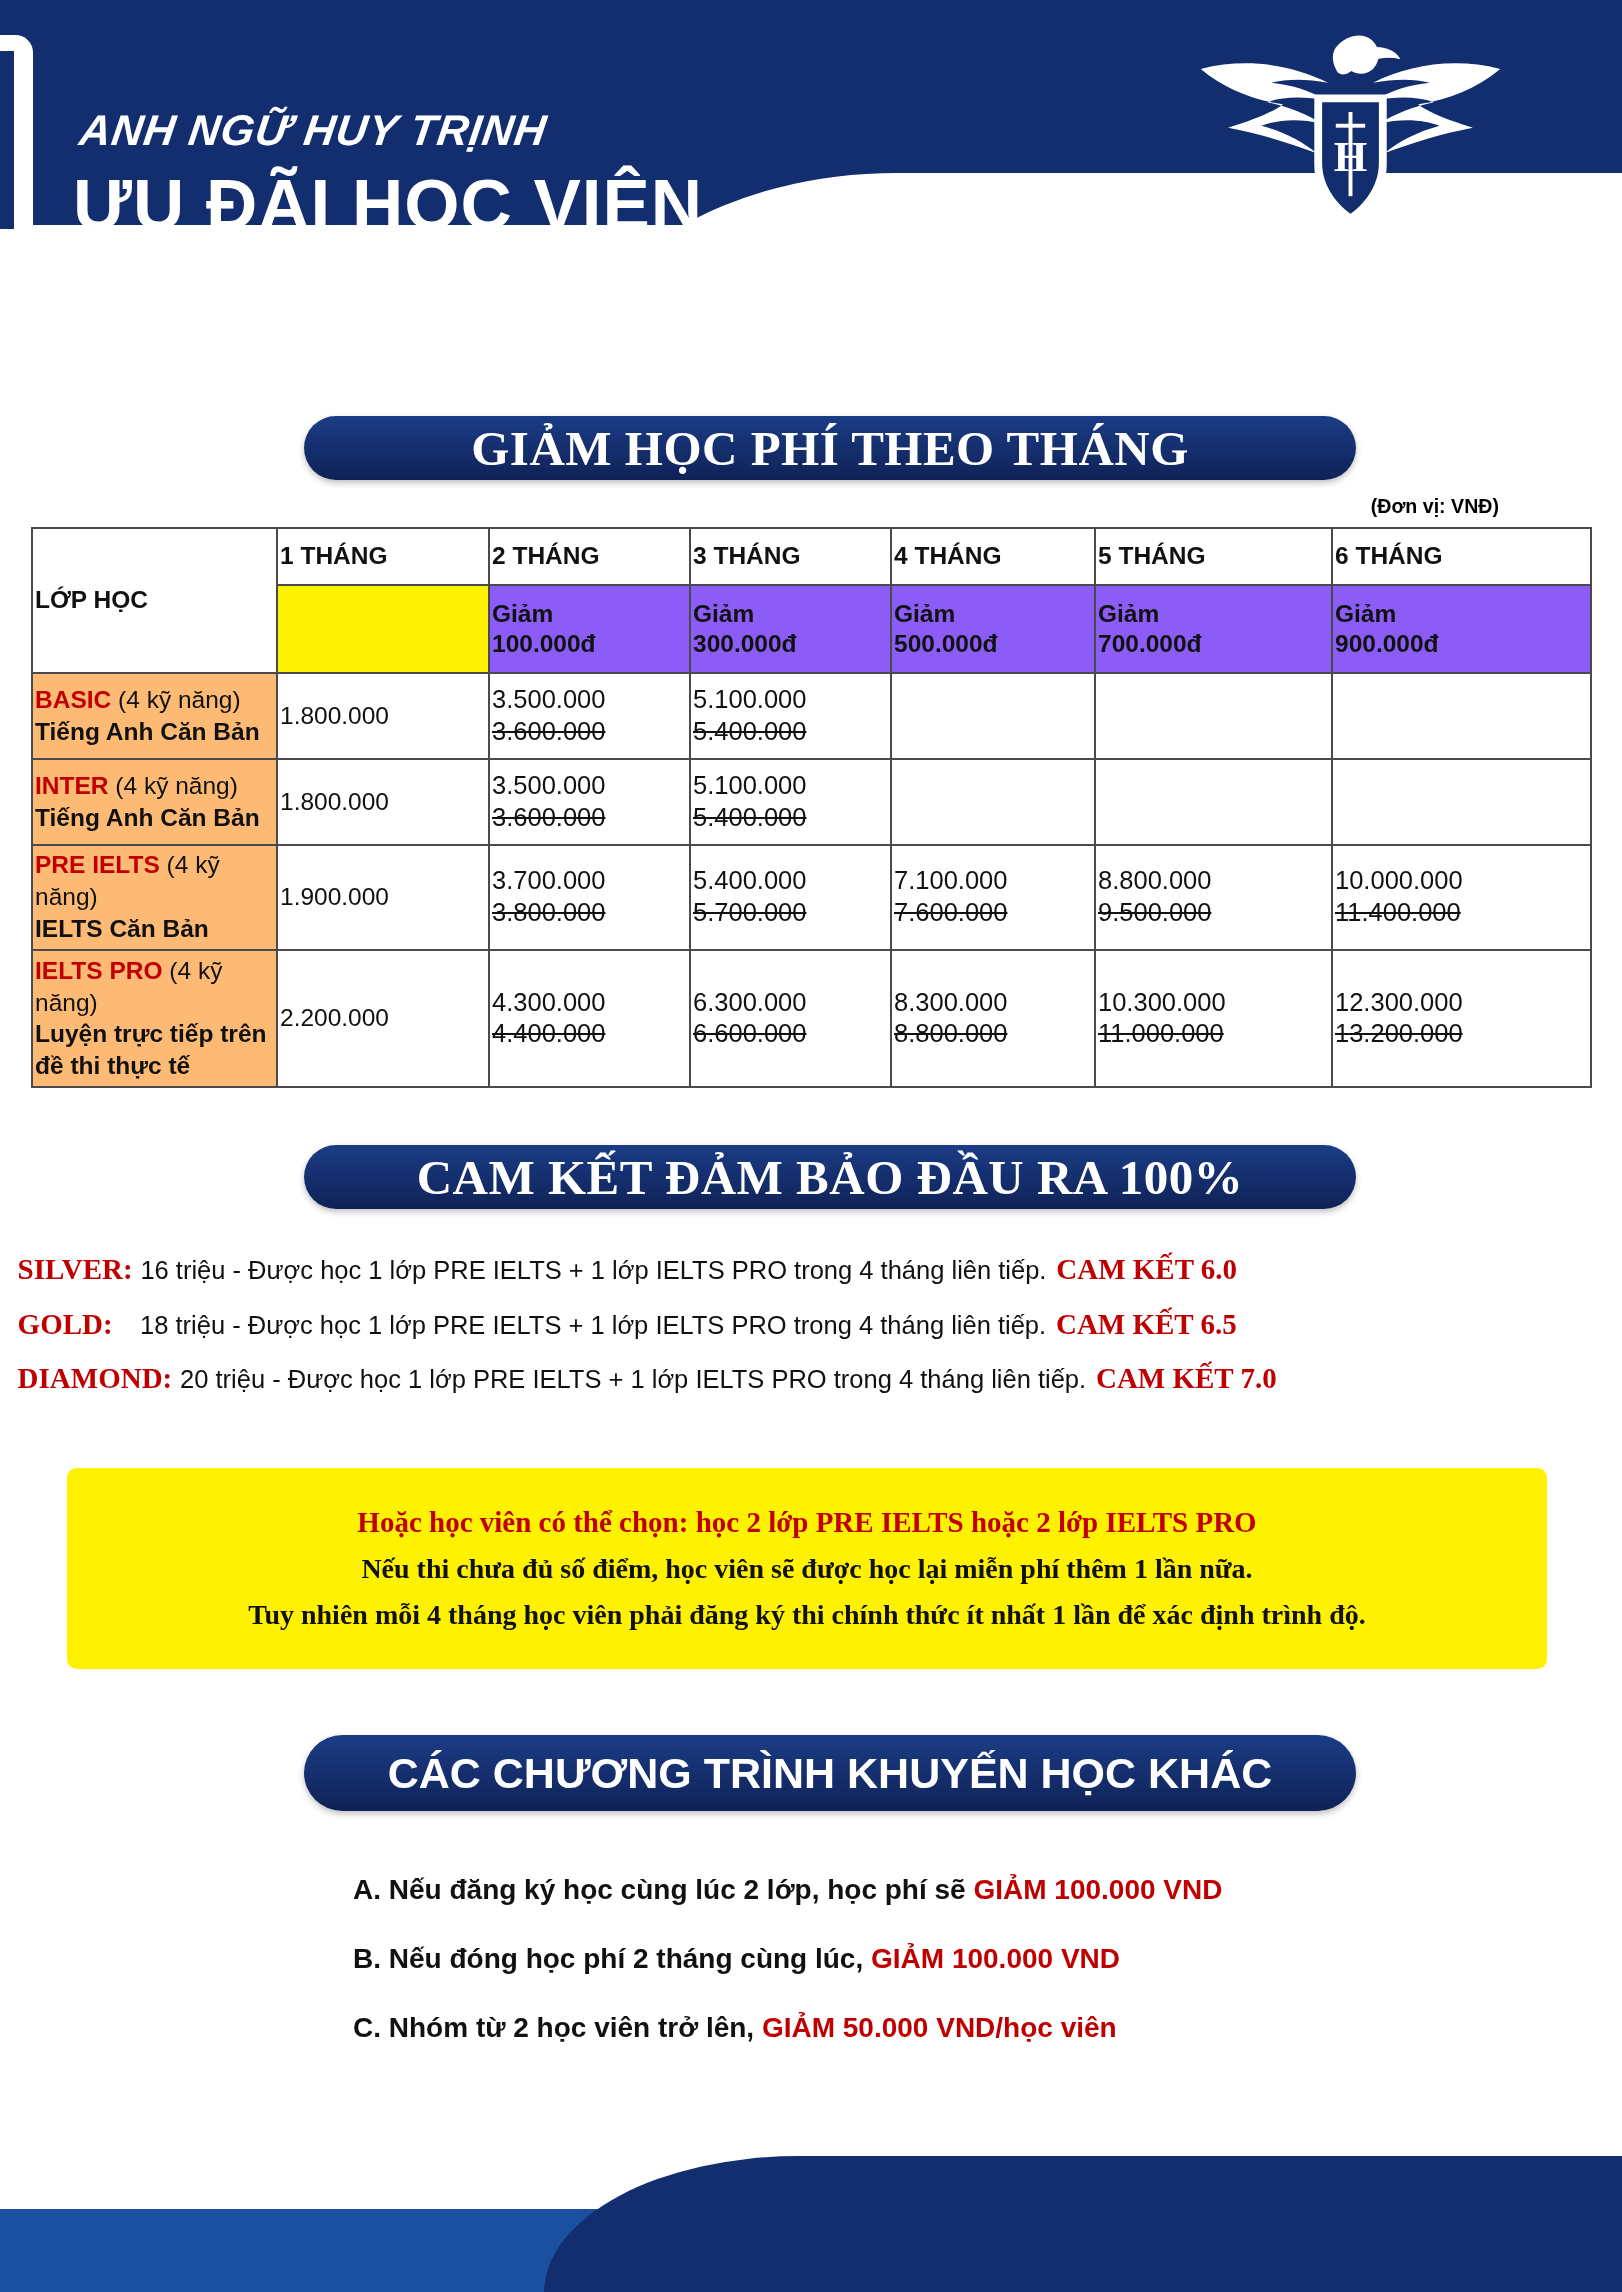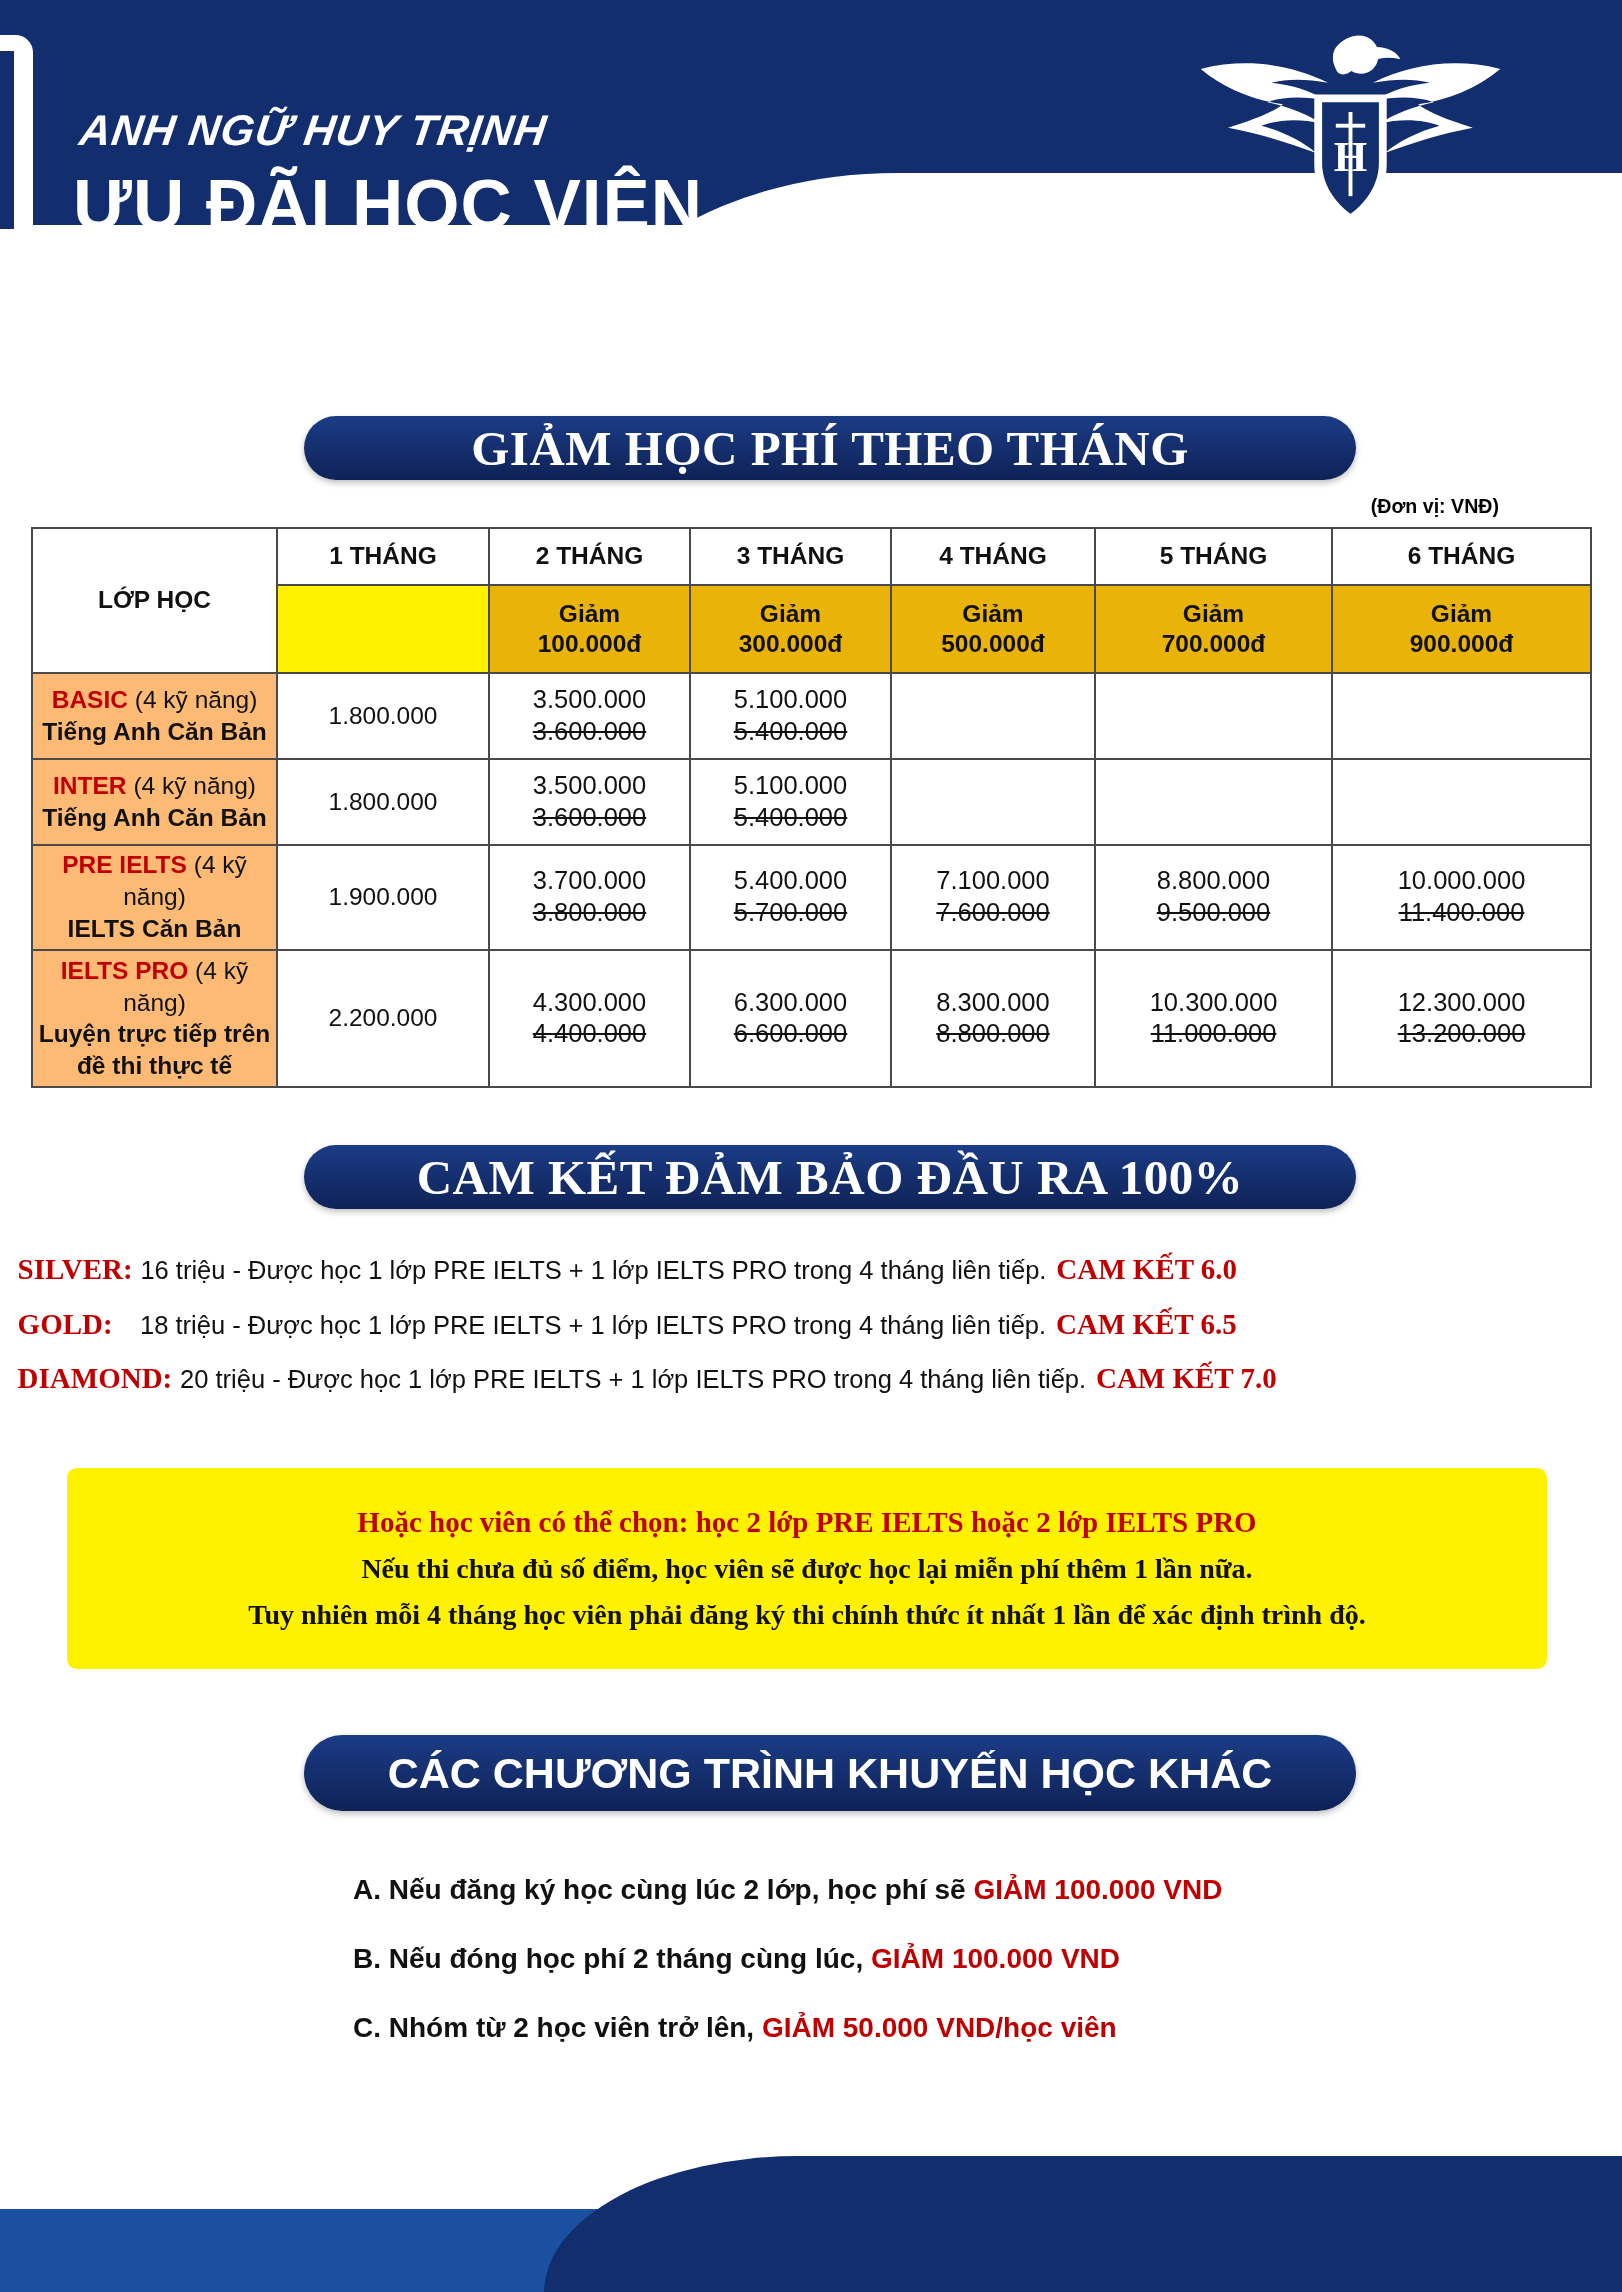--- a/index.html
+++ b/index.html
@@ -133,34 +133,34 @@
   
   .fee-table {
     position: absolute;
     left: 31px; top: 527px;
     width: 1558px;
     border-collapse: collapse;
     table-layout: fixed;
   }
   .fee-table td, .fee-table th {
     border: 2px solid #4a4a4a;
-    text-align: center;
+    text-align: left;
     vertical-align: middle;
     font-size: 24.5px;
     color: #111111;
     padding: 3.9px 2px;
   }
   .hdr-month {
     background: #ffffff;
     font-weight: bold;
     font-size: 26.5px;
     height: 47px;
   }
   .hdr-disc {
-    background: #eab308;
+    background: #8b5cf6;
     color: #c00000;
     font-weight: bold;
     font-size: 24.5px;
     height: 78px;
     line-height: 1.2;
   }
   .cell-class {
     background: #fdba74;
     text-align: center;
     font-size: 23.5px;

